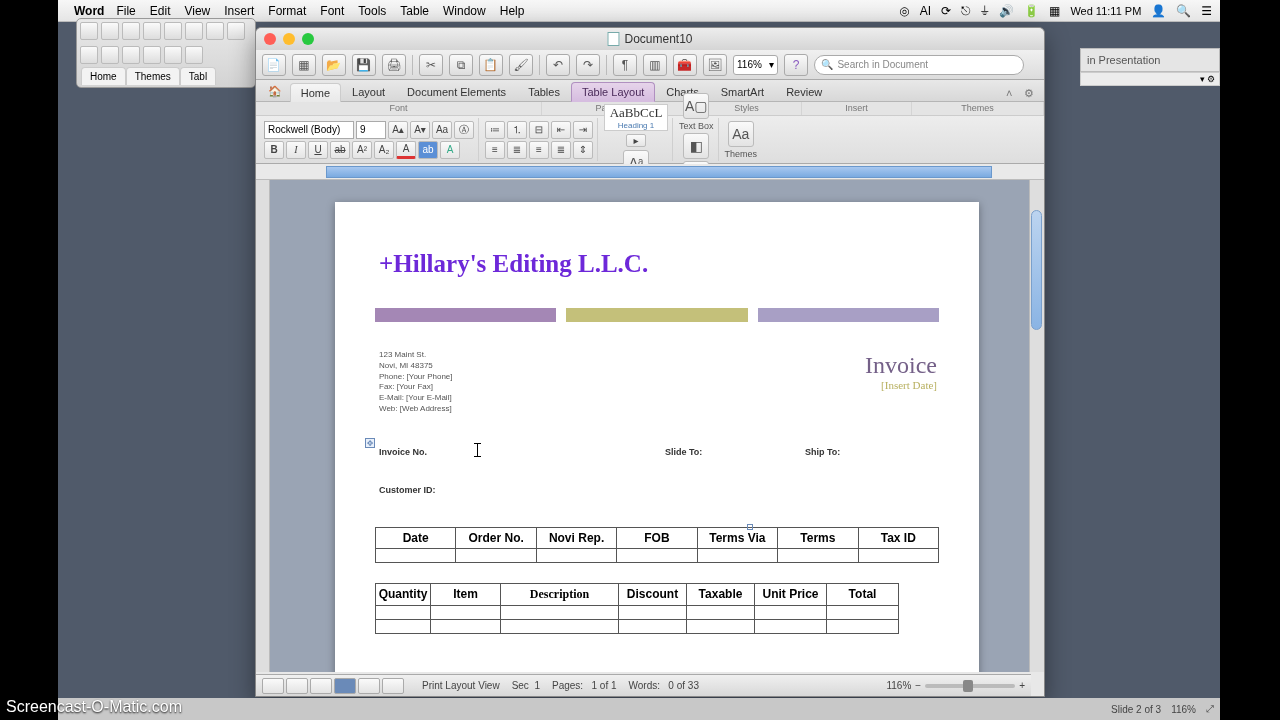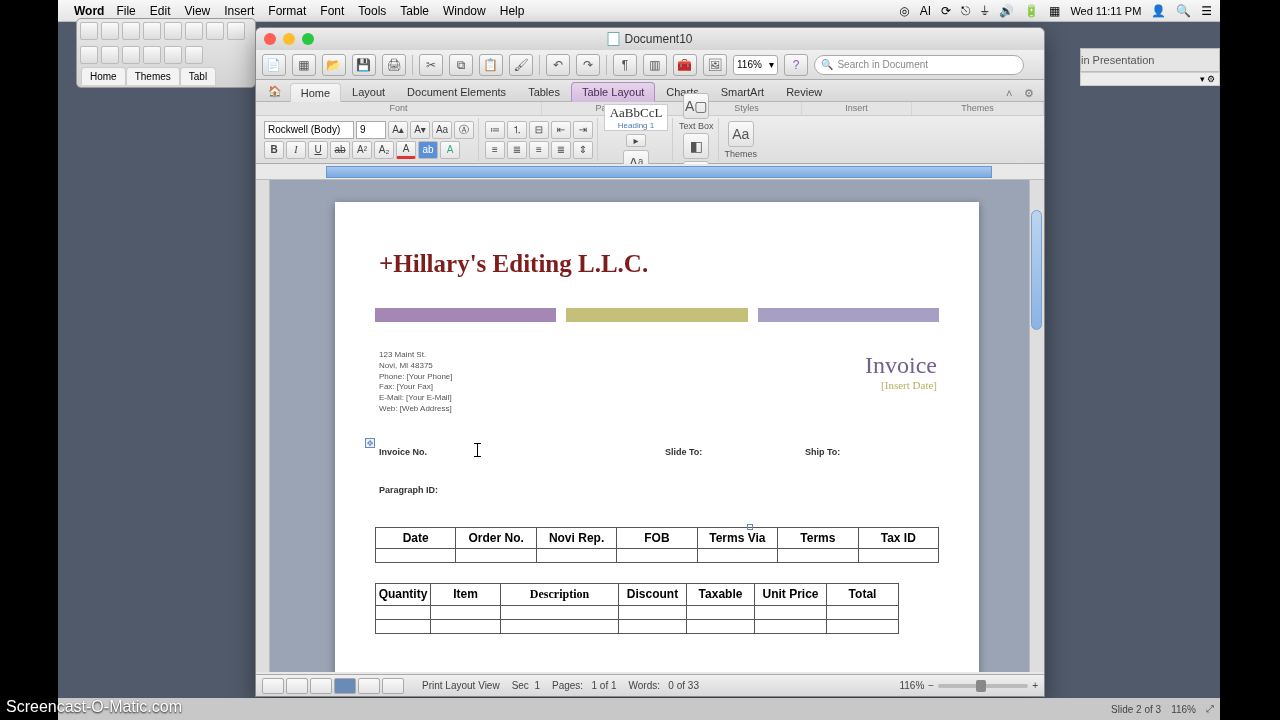--- a/index.html
+++ b/index.html
@@ -64,21 +64,21 @@
 .ruler{height:16px;background:#e9e9e9;position:relative;border-bottom:1px solid #bbb;}
 .ruler-inner{position:absolute;left:70px;right:52px;top:2px;height:12px;background:linear-gradient(#a8c8f0,#7aaae0);border:1px solid #6a98cc;}
 
 
 .docscroll{position:relative;height:492px;overflow:hidden;background:#9aa4b4;}
 .vscroll{position:absolute;right:0;top:0;width:15px;height:100%;background:#dedede;border-left:1px solid #bbb;}
 .vthumb{position:absolute;right:2px;top:30px;width:11px;height:120px;background:linear-gradient(#bcd4f0,#8ab4e4);border-radius:6px;border:1px solid #7aa0cc;}
 .vrule{position:absolute;left:0;top:0;width:14px;height:100%;background:#dedede;border-right:1px solid #bbb;}
 .page{position:absolute;left:79px;top:22px;width:644px;height:700px;background:#fff;box-shadow:0 2px 8px rgba(0,0,0,.35);}
 
-.company{margin:48px 0 0 44px;font-family:"Rockwell",serif;font-size:25px;font-weight:bold;color:#7f1d1d;}
+.company{margin:48px 0 0 44px;font-family:"Rockwell",serif;font-size:25px;font-weight:bold;color:#6d28d9;}
 .bars{display:flex;gap:10px;margin:30px 40px 0 40px;}
 .bars div{height:14px;flex:1;}
 .bar1{background:#a487b5;} .bar2{background:#c4c07a;} .bar3{background:#a89fc5;}
 
 .addrblock{margin:28px 0 0 44px;font-size:8px;color:#555;font-family:"Rockwell",serif;line-height:1.35;}
 .invoice-title{position:absolute;right:42px;top:150px;text-align:right;}
 .invoice-title .big{font-family:"Rockwell",serif;font-size:24px;color:#746088;}
 .invoice-title .date{font-family:"Rockwell",serif;font-size:11px;color:#b8b060;}
 
 .infohead{position:relative;margin:32px 44px 0 44px;font-family:"Rockwell",serif;font-size:9px;font-weight:bold;color:#333;height:60px;}
@@ -93,35 +93,35 @@
 .tinysq{position:absolute;left:412px;top:322px;width:6px;height:6px;border:1px solid #6a8ab8;}
 
 .tbl{margin:20px 40px 0 40px;border-collapse:collapse;font-family:"Rockwell",serif;font-size:12px;}
 .tbl th,.tbl td{border:1px solid #555;padding:3px 0;text-align:center;}
 .tbl th{font-weight:bold;}
 .tbl1 th,.tbl1 td{width:81px;height:14px;}
 .tbl2 th,.tbl2 td{height:14px;}
 .tbl2 .c1{width:55px;} .tbl2 .c2{width:70px;} .tbl2 .c3{width:118px;font-family:Liberation Serif, serif;} .tbl2 .c4{width:68px;} .tbl2 .c5{width:68px;} .tbl2 .c6{width:72px;} .tbl2 .c7{width:72px;}
 
 
-.status{position:absolute;bottom:0;left:0;right:0;height:22px;background:linear-gradient(#f0f0f0,#d8d8d8);border-top:1px solid #aaa;display:flex;align-items:center;font-size:10px;padding:0 6px;gap:12px;color:#444;}
+.status{position:absolute;bottom:0;left:0;right:13px;height:22px;background:linear-gradient(#f0f0f0,#d8d8d8);border-top:1px solid #aaa;display:flex;align-items:center;font-size:10px;padding:0 6px;gap:12px;color:#444;}
 .viewbtns{display:flex;gap:2px;margin-right:6px;}
 .viewbtns .vb{width:22px;height:16px;border:1px solid #aaa;background:linear-gradient(#fafafa,#e3e3e3);border-radius:2px;}
 .viewbtns .vb.act{background:#6a8ab8;}
 .zoom-slider{margin-left:auto;display:flex;align-items:center;gap:4px;}
 .slider-track{width:90px;height:4px;background:#bbb;border-radius:2px;position:relative;}
 .slider-thumb{position:absolute;left:38px;top:-4px;width:10px;height:12px;background:#888;border-radius:2px;}
 
 
 .backapp{position:absolute;left:18px;top:18px;width:180px;height:70px;background:linear-gradient(#e9e9e9,#d3d3d3);border:1px solid #999;border-radius:5px;}
 .backapp .row1{display:flex;gap:3px;padding:3px;}
 .backapp .row1 div{width:18px;height:18px;background:linear-gradient(#fafafa,#ddd);border:1px solid #bbb;border-radius:2px;}
 .backapp .tabs{display:flex;gap:0;padding:0 4px;font-size:10px;}
 .backapp .tabs span{padding:3px 8px;border:1px solid #ccc;border-bottom:none;background:#f3f3f3;border-radius:4px 4px 0 0;}
-.sidepres{position:absolute;right:0;top:48px;width:140px;height:24px;background:#e5e5e5;border:1px solid #bbb;font-size:11px;display:flex;align-items:center;padding:0 0;color:#555;}
+.sidepres{position:absolute;right:0;top:48px;width:140px;height:24px;background:#e5e5e5;border:1px solid #bbb;font-size:11px;display:flex;align-items:center;padding:0 6px;color:#555;}
 .sidepres2{position:absolute;right:0;top:72px;width:140px;height:14px;background:#ececec;border:1px solid #ccc;display:flex;align-items:center;justify-content:flex-end;padding:0 4px;}
 .botbar{position:absolute;bottom:0;left:0;right:0;height:22px;background:#c8c8c8;display:flex;align-items:center;padding:0 6px;font-size:10px;color:#444;gap:8px;}
 .botbar .r{margin-left:auto;display:flex;gap:10px;align-items:center;}
 
 
 .watermark{position:absolute;left:6px;bottom:4px;font-size:16px;color:#fff;font-family:Arial;text-shadow:0 1px 2px #000;}
 </style>
 </head>
 <body>
 
@@ -347,21 +347,21 @@
         <div class="invoice-title">
           <div class="big">Invoice</div>
           <div class="date">[Insert Date]</div>
         </div>
         <div class="handle">✥</div>
         <div class="infohead">
           <span class="inv">Invoice No.</span>
           <span class="cursor"></span>
           <span class="bill">Slide To:</span>
           <span class="ship">Ship To:</span>
-          <span class="cust">Paragraph ID:</span>
+          <span class="cust">Customer ID:</span>
         </div>
         <div class="tinysq"></div>
 
         <table class="tbl tbl1">
           <tbody>
               <tr>
             <th>Date</th>
             <th>Order No.</th>
             <th>Novi Rep.</th>
             <th>FOB</th>

